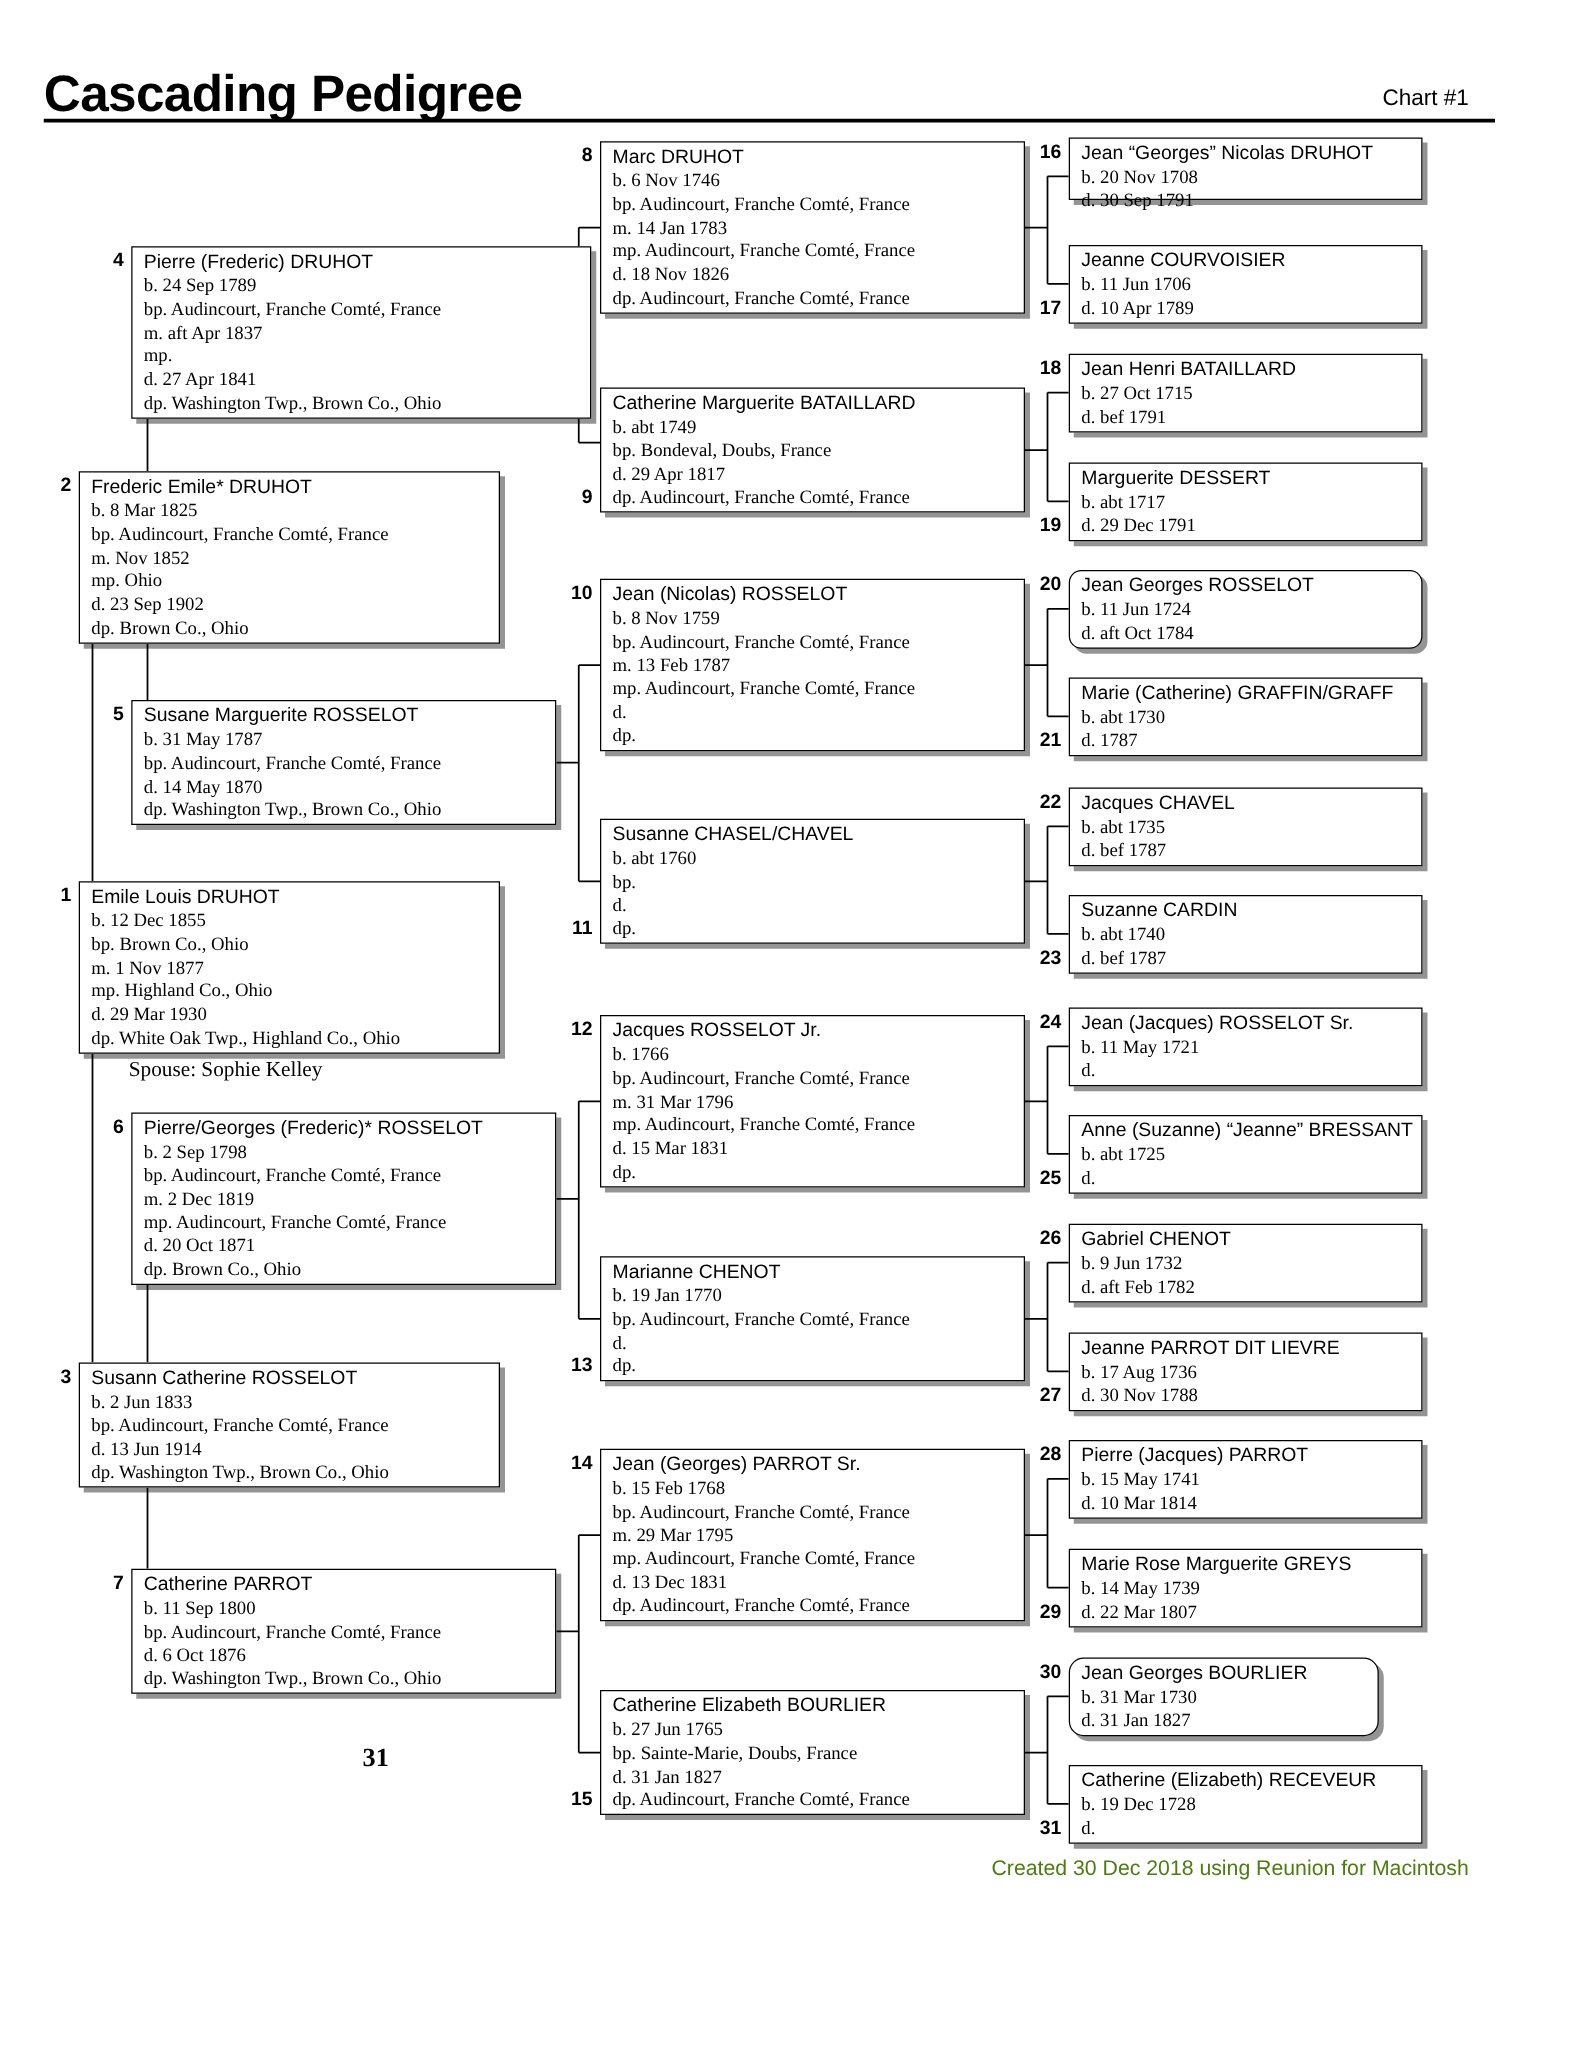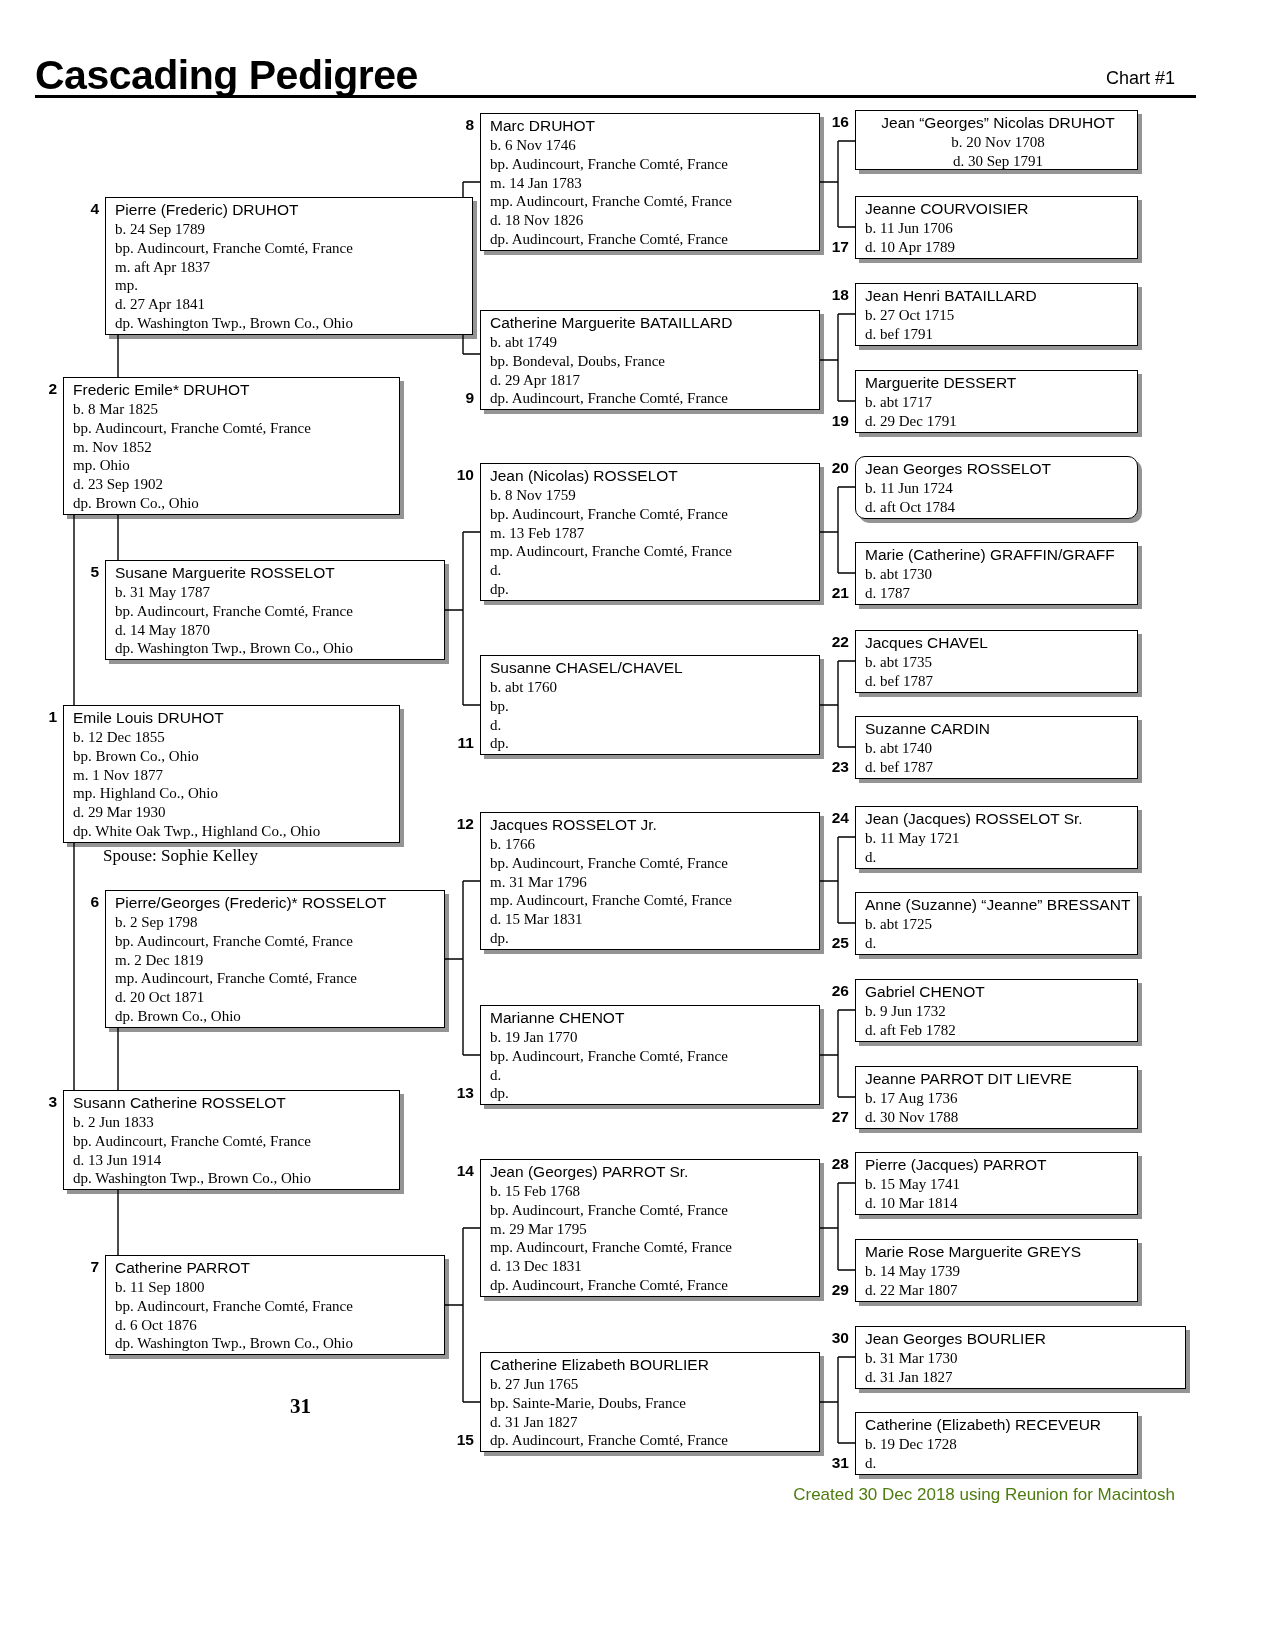--- a/index.html
+++ b/index.html
@@ -184,21 +184,21 @@
       </div>
       <div class="pnum" style="left: 440px; top: 1162px;">14</div>
       <div class="pbox" style="left: 480px; top: 1352px; width: 340px; height: 100px;">
         <div class="pname">Catherine Elizabeth BOURLIER</div>
         <div class="pline">b. 27 Jun 1765</div>
         <div class="pline">bp. Sainte-Marie, Doubs, France</div>
         <div class="pline">d. 31 Jan 1827</div>
         <div class="pline">dp. Audincourt, Franche Comté, France</div>
       </div>
       <div class="pnum" style="left: 440px; top: 1431px;">15</div>
-      <div class="pbox" style="left: 855px; top: 110px; width: 283px; height: 60px; text-align: center;">
+      <div class="pbox" style="left: 855px; top: 110px; width: 283px; height: 50px;">
         <div class="pname">Jean “Georges” Nicolas DRUHOT</div>
         <div class="pline">b. 20 Nov 1708</div>
         <div class="pline">d. 30 Sep 1791</div>
       </div>
       <div class="pnum" style="left: 815px; top: 113px;">16</div>
       <div class="pbox" style="left: 855px; top: 196px; width: 283px; height: 63px;">
         <div class="pname">Jeanne COURVOISIER</div>
         <div class="pline">b. 11 Jun 1706</div>
         <div class="pline">d. 10 Apr 1789</div>
       </div>
@@ -268,21 +268,21 @@
         <div class="pline">b. 15 May 1741</div>
         <div class="pline">d. 10 Mar 1814</div>
       </div>
       <div class="pnum" style="left: 815px; top: 1155px;">28</div>
       <div class="pbox" style="left: 855px; top: 1239px; width: 283px; height: 63px;">
         <div class="pname">Marie Rose Marguerite GREYS</div>
         <div class="pline">b. 14 May 1739</div>
         <div class="pline">d. 22 Mar 1807</div>
       </div>
       <div class="pnum" style="left: 815px; top: 1281px;">29</div>
-      <div class="pbox" style="left: 855px; top: 1326px; width: 331px; height: 63px;">
+      <div class="pbox" style="left: 855px; top: 1326px; width: 248px; height: 63px; border-radius: 12px;">
         <div class="pname">Jean Georges BOURLIER</div>
         <div class="pline">b. 31 Mar 1730</div>
         <div class="pline">d. 31 Jan 1827</div>
       </div>
       <div class="pnum" style="left: 815px; top: 1329px;">30</div>
       <div class="pbox" style="left: 855px; top: 1412px; width: 283px; height: 63px;">
         <div class="pname">Catherine (Elizabeth) RECEVEUR</div>
         <div class="pline">b. 19 Dec 1728</div>
         <div class="pline">d.</div>
       </div>

